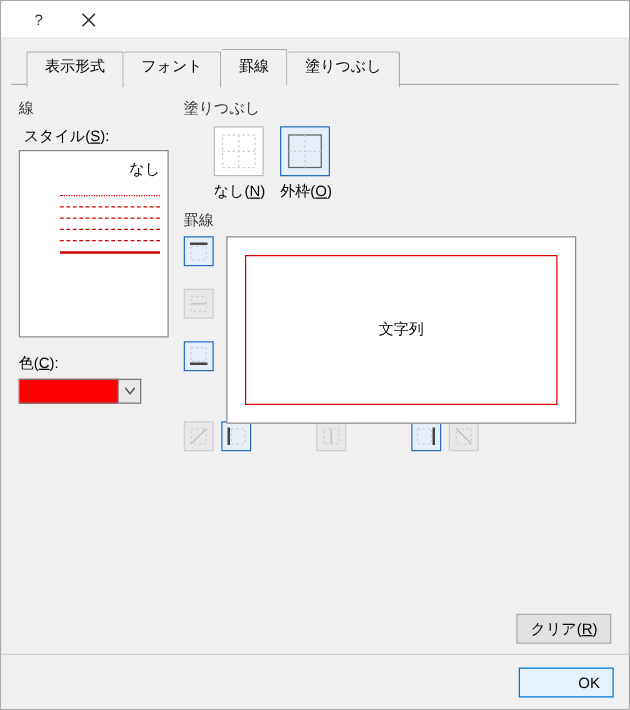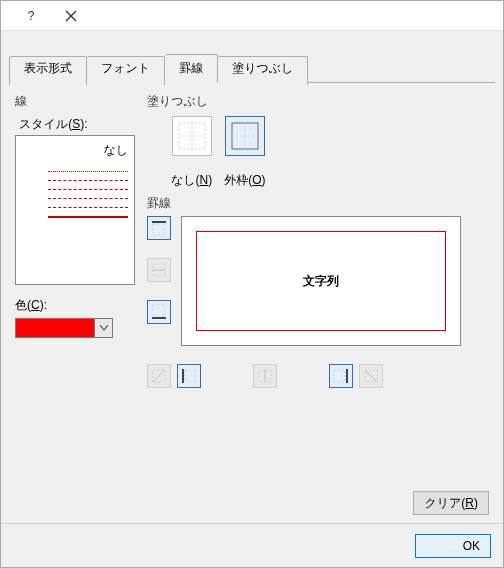--- a/index.html
+++ b/index.html
@@ -7,21 +7,21 @@
   .dialog {
     width: 504px; height: 568px; background: #f0f0f0;
     border: 1px solid #aaa; position: relative; display: flex; flex-direction: column;
   }
   .titlebar {
     height: 30px; background: #fff; display: flex; align-items: center;
     padding: 0 2px 0 10px; border-bottom: 1px solid #e0e0e0;
   }
   .titlebar .title { flex: 1; }
   .titlebar .btn { width: 40px; height: 28px; display: flex; align-items: center; justify-content: center; color:#333; }
-  .tabs { display: flex; padding: 8px 8px 0 8px; position: relative; margin-top: 15px; }
+  .tabs { display: flex; padding: 8px 8px 0 20px; position: relative; }
   .tabs::after { content:""; position:absolute; left:8px; right:8px; bottom:0; height:1px; background:#acacac; z-index:0;}
   .tab {
     padding: 5px 14px; border: 1px solid #acacac; border-bottom: none;
     background: #f0f0f0; margin-right: 0px; position: relative; z-index:1;
     border-radius: 2px 2px 0 0; cursor:pointer;
   }
   .tab + .tab { border-left: none; }
   .tab.active { background: #f0f0f0; border-bottom: 1px solid #f0f0f0; top:0; }
   .tab:not(.active){ background:#f0f0f0; top:2px; padding-top:3px; padding-bottom:3px;}
   .body { flex:1; padding: 10px 14px; display:flex; gap:12px; position:relative; }
@@ -40,40 +40,39 @@
   .ln.dd    { border-top:1px dashed #c00; }
   .ln.dd2   { border-top:1px dashed #c00; }
   .ln.solid { border-top:2px solid  #c00; }
   .color-row { display:flex; margin-top:4px;}
   .color-swatch { width:80px; height:20px; background:#f00; border:1px solid #7a7a7a; }
   .color-dd {
     width:18px; height:20px; border:1px solid #7a7a7a; border-left:none;
     display:flex; align-items:center; justify-content:center; background:#e9e9e9;
   }
   .preset-row { display:flex; gap:12px; margin:6px 0 6px 24px;}
-  .preset-item { display:flex; flex-direction:column; align-items:center; gap:16px;}
+  .preset-item { display:flex; flex-direction:column; align-items:flex-start; gap:4px;}
   .preset-btn {
     width:40px; height:40px; border:1px solid #bbb; background:#fff;
     display:flex; align-items:center; justify-content:center; position:relative;
   }
   .preset-btn.armed { border:1px solid #2a6fbf; background:#e4effa;}
   .preset-lbl { font-size:11px; }
   .preset-lbl.disabled{ color:#9a9a9a; }
   .preview-area { position:relative; margin-left:0; }
   .side-btns { position:absolute; left:0; top:0; display:flex; flex-direction:column; gap:18px; }
   .sq-btn {
     width:24px; height:24px; border:1px solid #bbb; background:#fff;
     display:flex; align-items:center; justify-content:center;
   }
   .sq-btn.sel { border:1px solid #2a6fbf; background:#e4effa; }
   .sq-btn.disabled { background:#e8e8e8; border-color:#cfcfcf; }
   .preview-box {
-    margin-left:34px; width:280px; height:130px; border:1px solid #888; background:#fff;
+    margin-left:34px; width:280px; height:150px; border:1px solid #888; background:#fff;
     position:relative;
-    font-weight:bold;
   }
   .preview-inner { position:absolute; inset:14px; border:1px solid #d00; }
   .preview-text { position:absolute; left:50%; top:50%; transform:translate(-50%,-50%); }
   .bottom-btns { display:flex; gap:6px; margin-left:34px; margin-top:8px; }
   .footer {
     position:absolute; right:14px; bottom:52px;
   }
   .footer2 {
     height:44px; border-top:1px solid #d0d0d0; display:flex; align-items:center;
     justify-content:flex-end; gap:8px; padding:0 12px; background:#f0f0f0;

